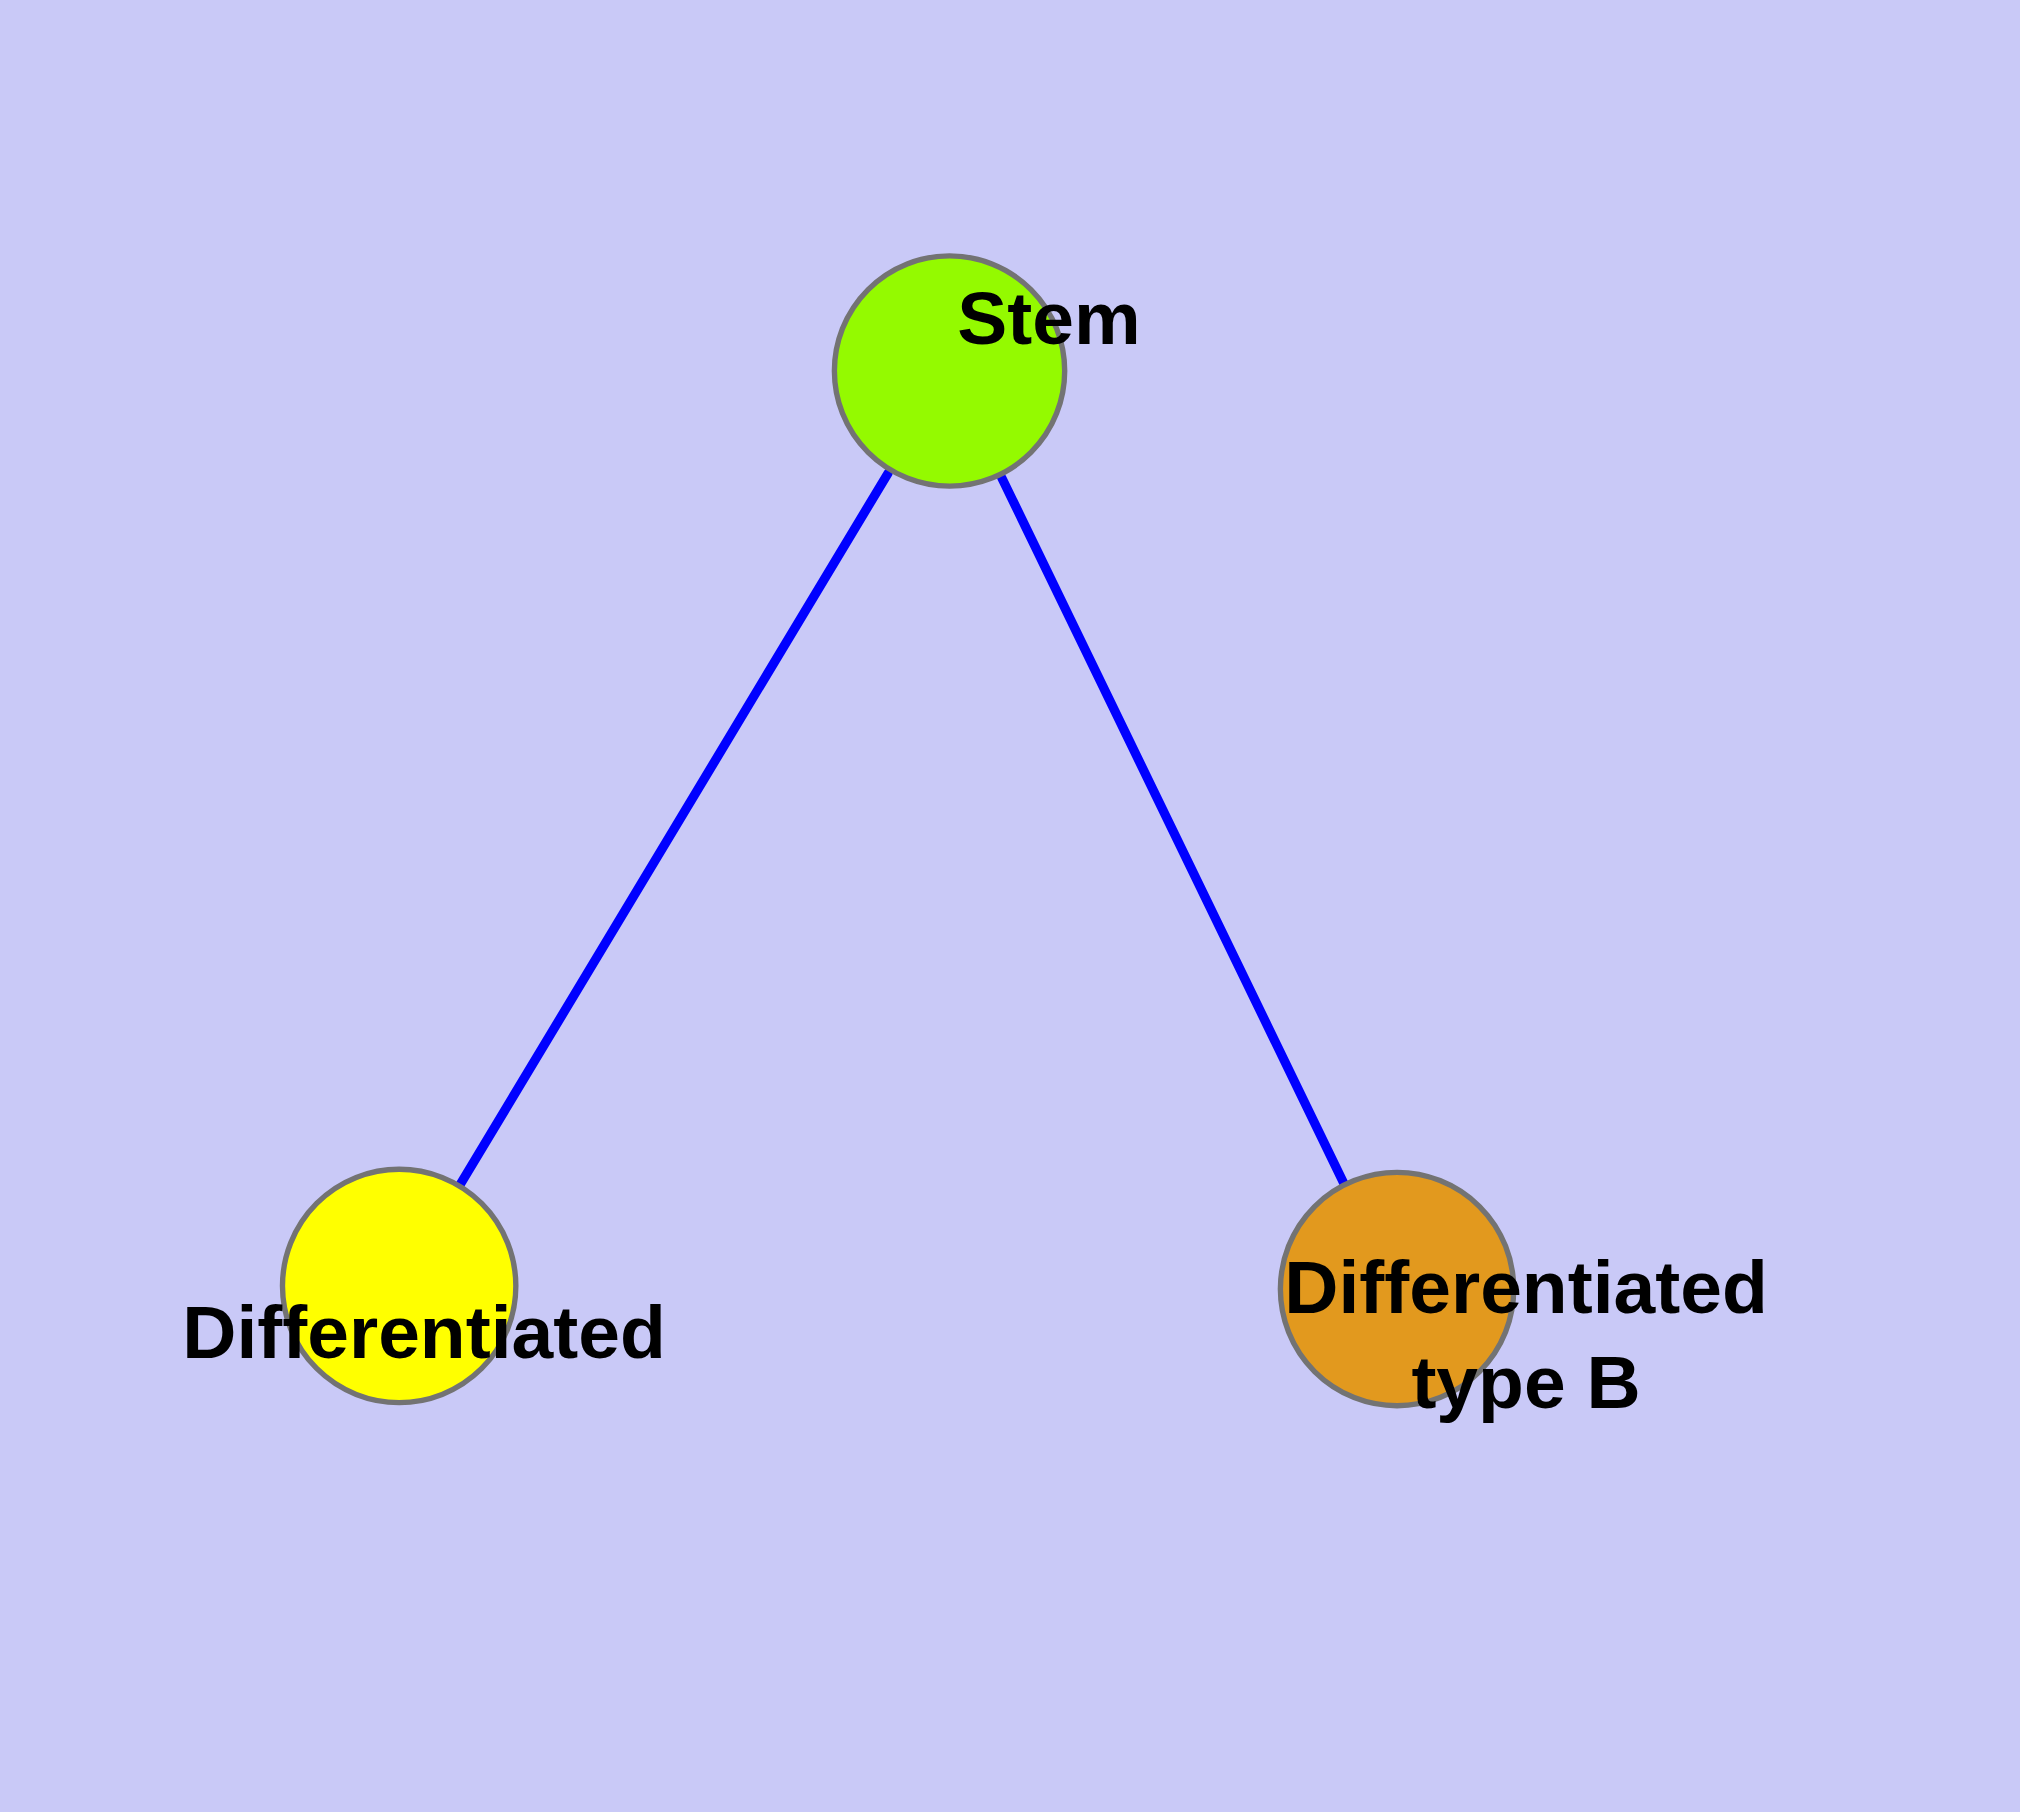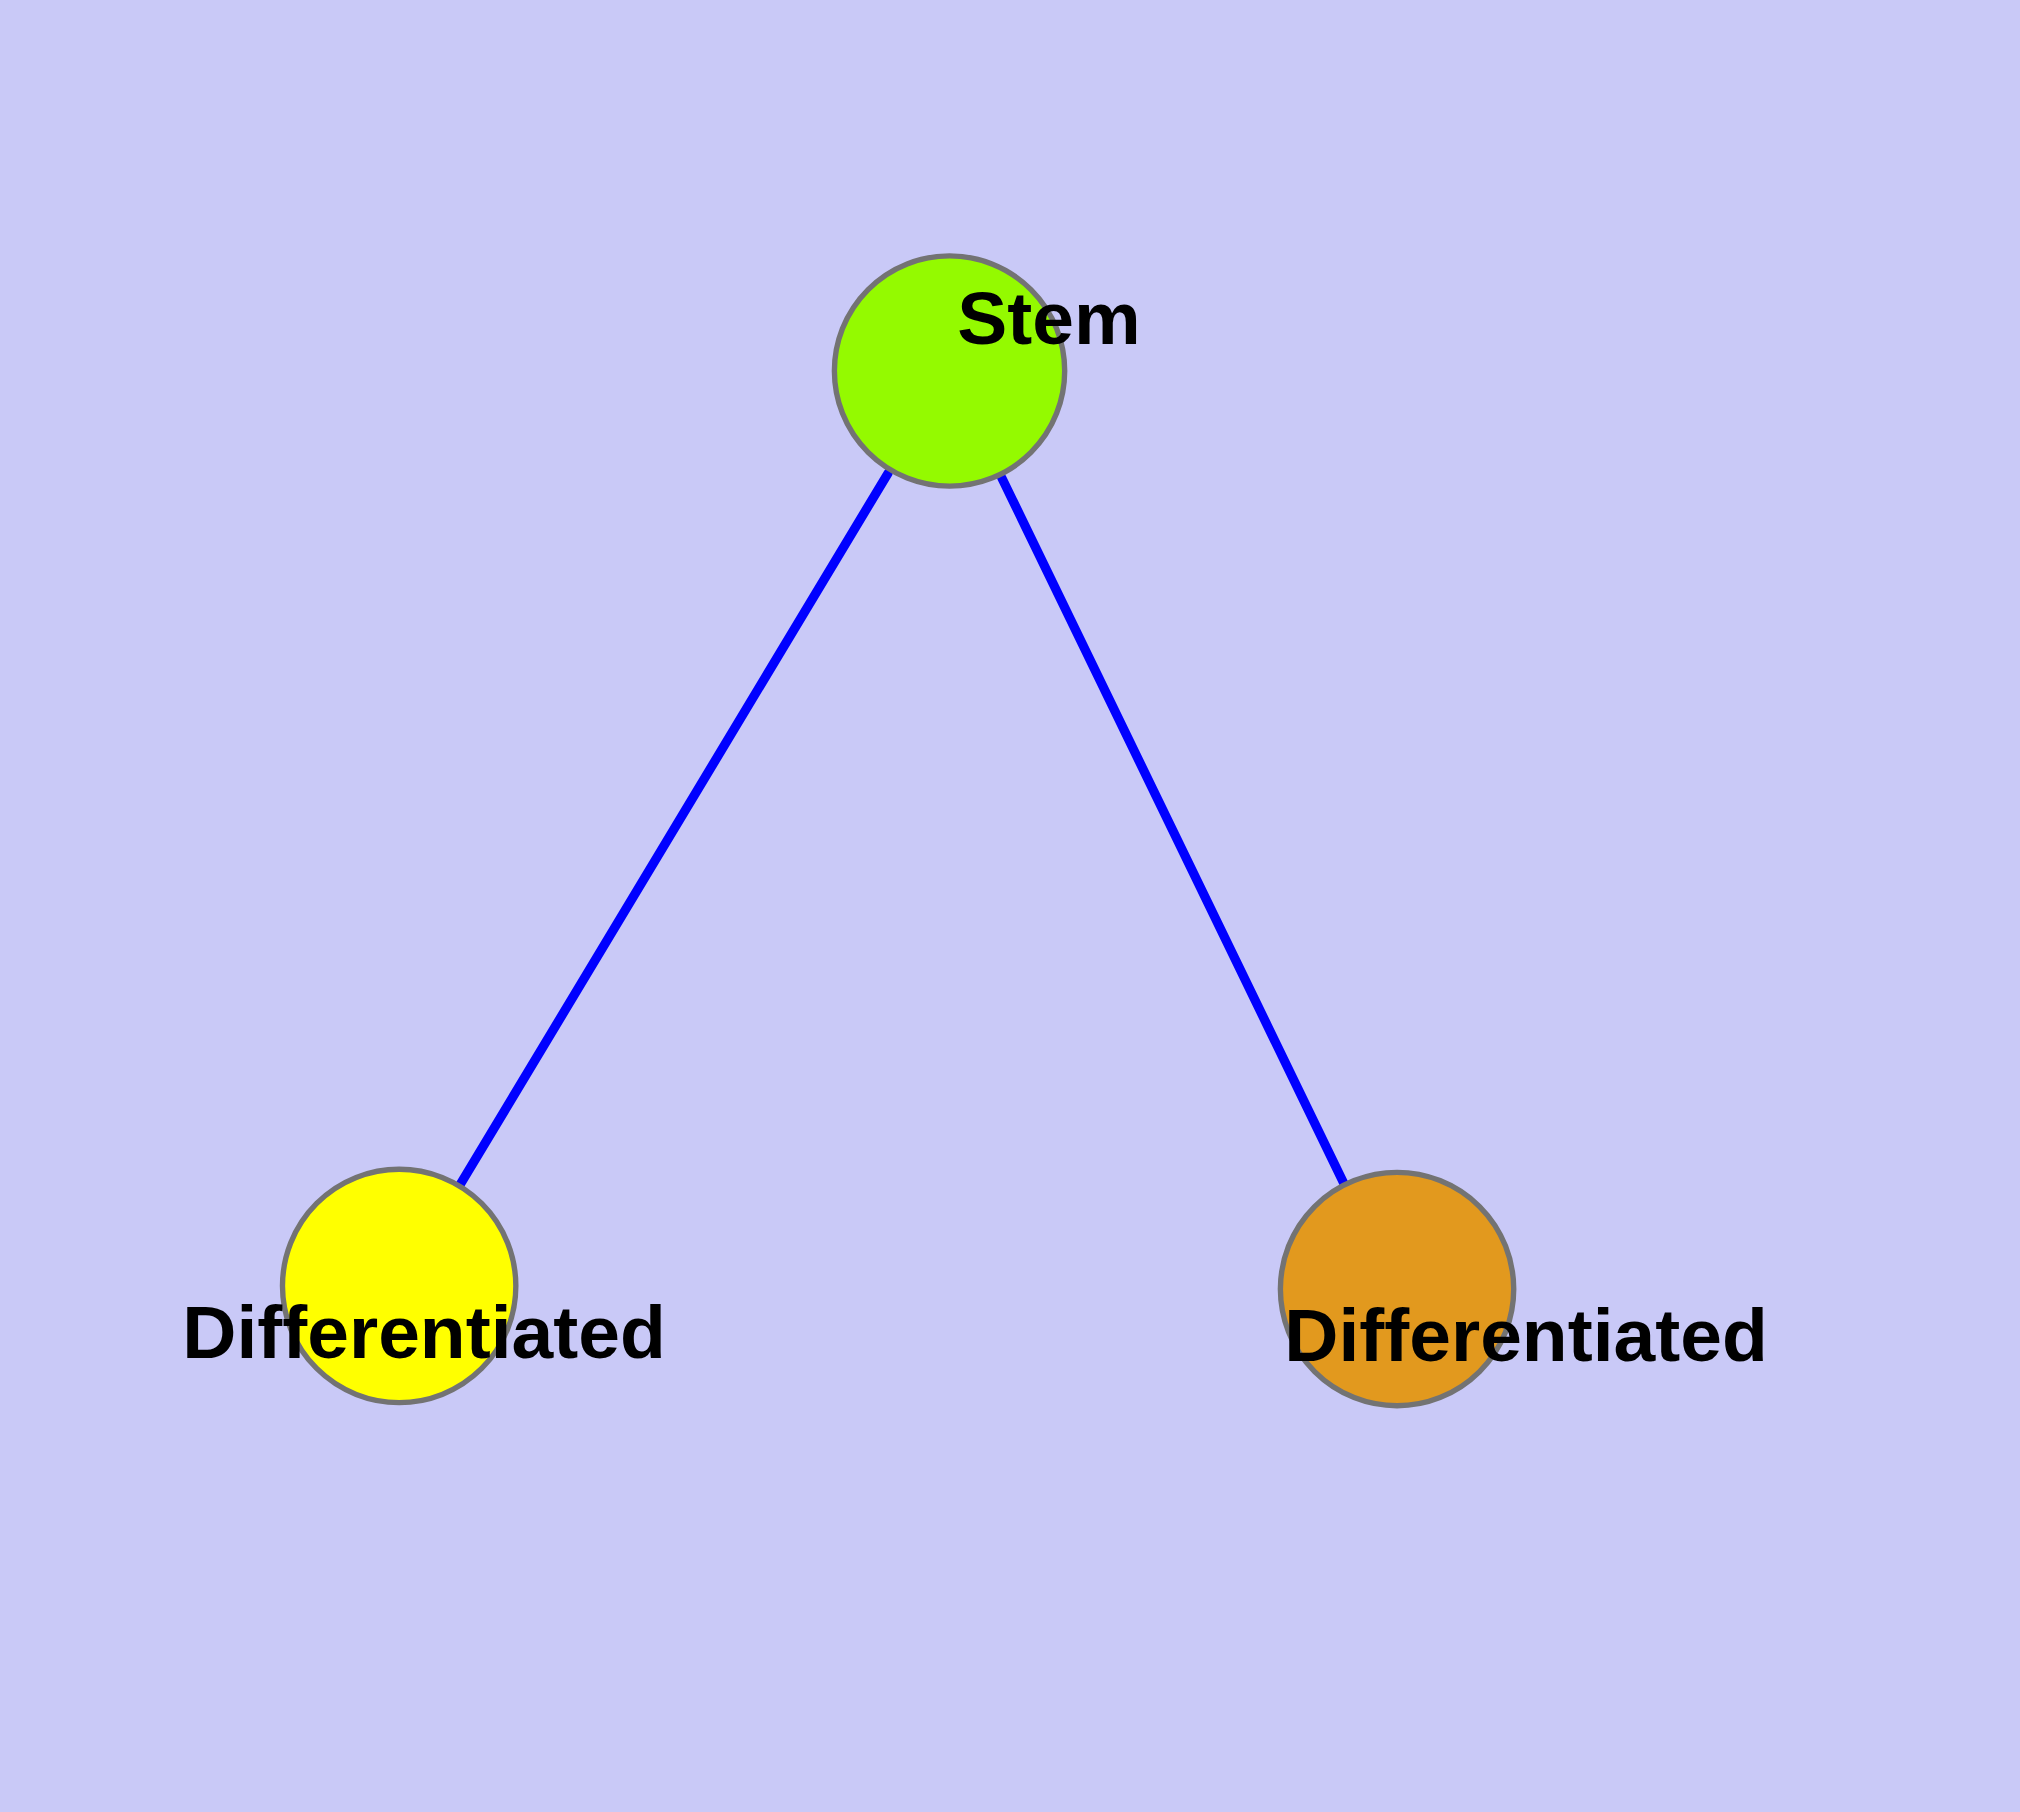--- a/index.html
+++ b/index.html
@@ -62,16 +62,17 @@
   <div class="node-label" style="left:1049px; top:318px;">
     <span>Stem</span>
   </div>
 
   <div class="node-label" style="left:424px; top:1332px;">
     <span>Differentiated</span>
   </div>
 
   <div class="node-label" style="left:1526px; top:1335px;">
     <span>Differentiated</span>
+    <span>type B</span>
   </div>
 
 </div>
 
 
 </body></html>

